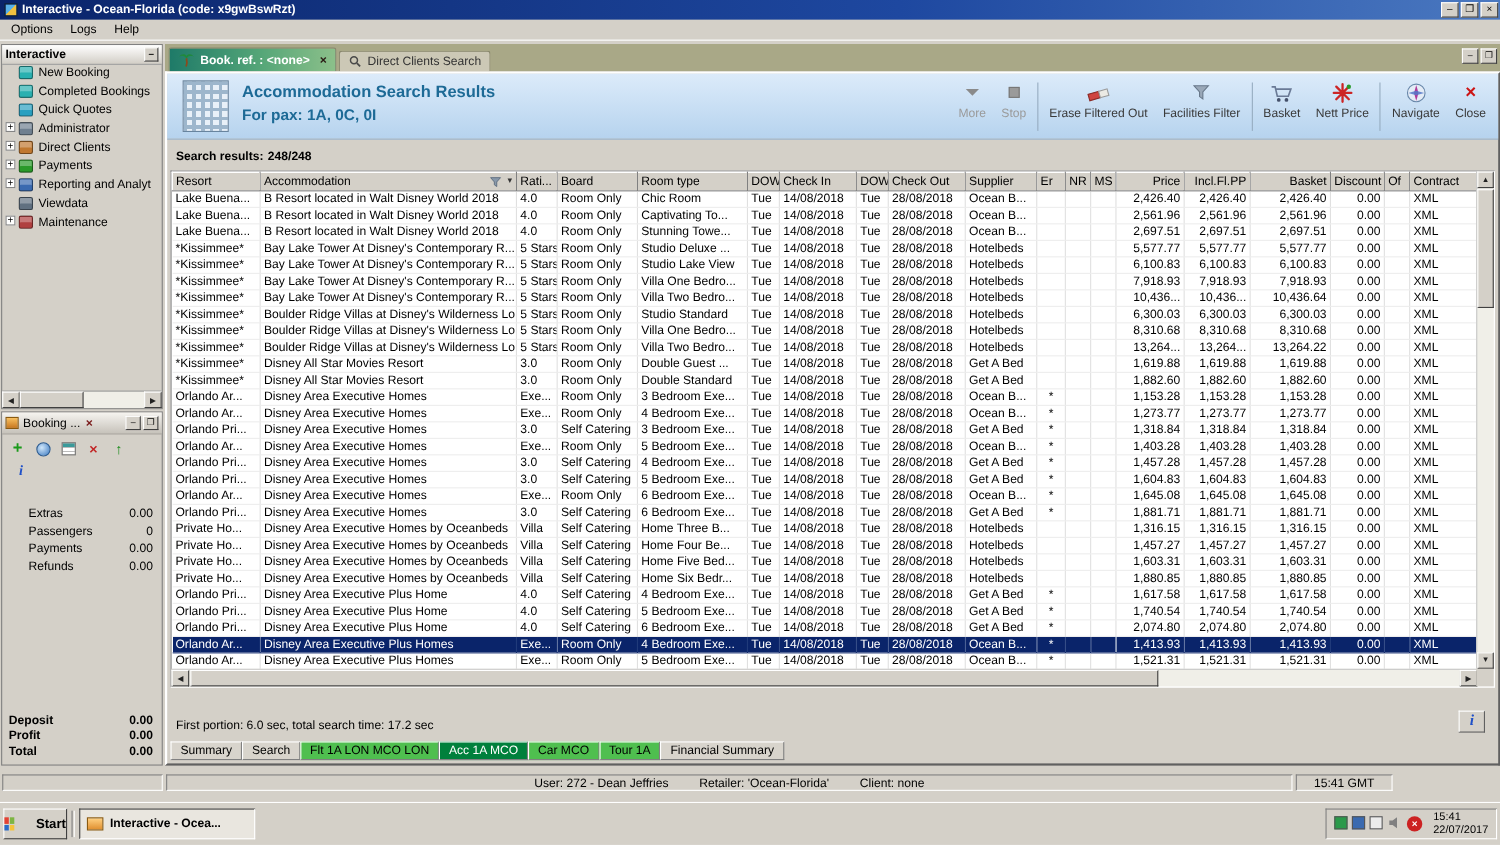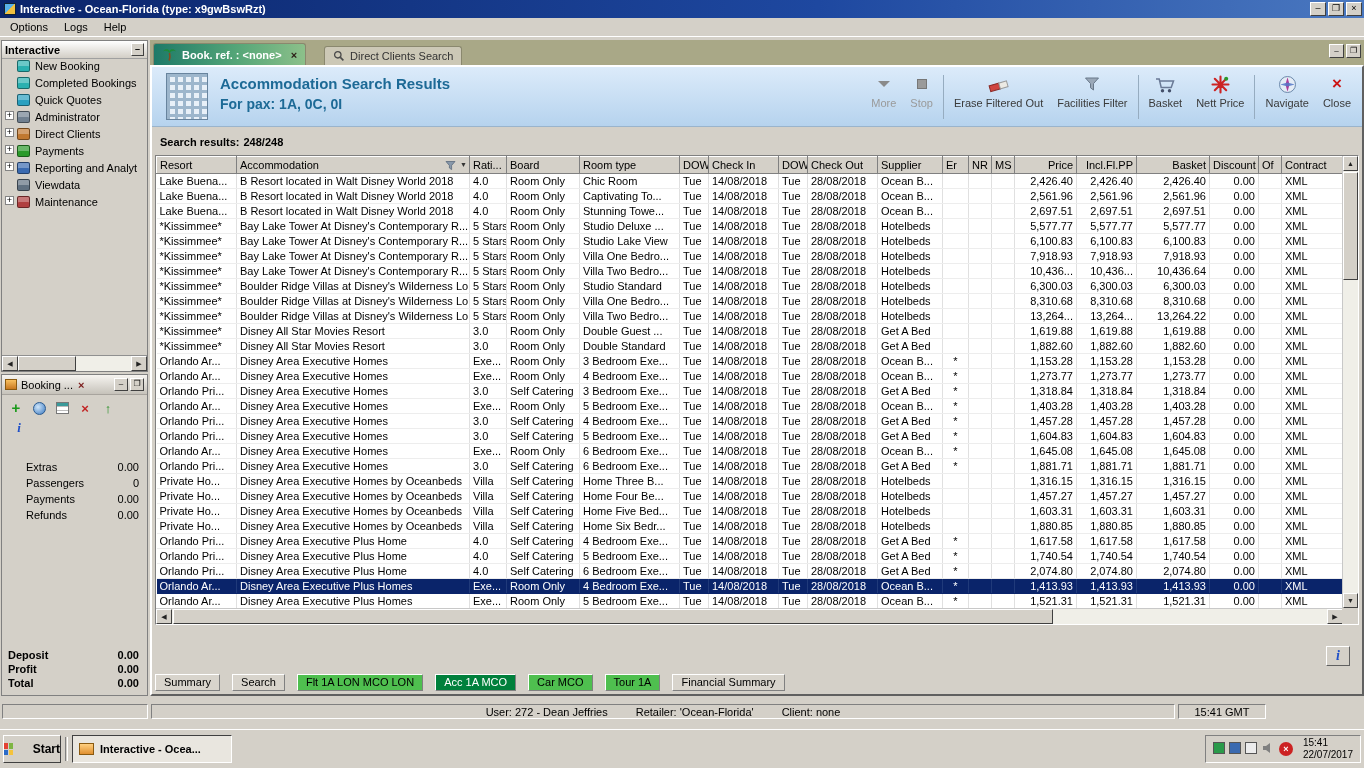--- a/index.html
+++ b/index.html
@@ -68,21 +68,21 @@
   .mini-grid { width:13px; height:12px; display:inline-block; background:
     linear-gradient(#3a9a9a 0 3px, transparent 3px), repeating-linear-gradient(#fff 0 3px,#bbb 3px 4px);
     border:1px solid #777; }
   .info-i { font-family:"Liberation Serif", serif; font-style:italic; font-weight:bold; color:#2050c8; font-size:13px; }
 
   
   .main-col { position:absolute; left:150px; top:40px; width:1214px; height:656px; }
   .tab-band { position:absolute; left:0; top:0; width:1214px; height:25px; background:#a9a887;
     display:flex; align-items:flex-end; padding-left:3px; }
   .doc-tab { display:flex; align-items:center; height:19px; padding:0 8px; background:#ccc8b6;
-    border:1px solid #8a886e; border-bottom:none; border-radius:3px 3px 0 0; margin-right:18px; color:#333; }
+    border:1px solid #8a886e; border-bottom:none; border-radius:3px 3px 0 0; margin-right:2px; color:#333; }
   .doc-tab.active { height:22px; background:linear-gradient(90deg,#1e7a68,#55a678 55%,#8cc08a);
     color:#fff; font-weight:bold; }
   .doc-tab .tab-icon { margin-right:5px; display:flex; }
   .tab-close { margin-left:9px; color:#2a1a14; font-weight:bold; }
   .band-btns { position:absolute; right:3px; top:4px; display:flex; }
   .band-btn { width:15px; height:14px; background:#d4d0c8; border:1px solid; border-color:#fff #404040 #404040 #fff;
     font-size:8px; line-height:11px; text-align:center; margin-left:2px; }
 
   .doc-panel { position:absolute; left:0; top:25px; width:1214px; height:631px; background:#d4d0c8;
     border:2px solid; border-color:#fff #606060 #606060 #fff; }
@@ -135,21 +135,21 @@
   .hscroll .thumb { position:absolute; left:17px; top:0; width:880px; height:15px;
     background:#d4d0c8; border:1px solid; border-color:#fff #404040 #404040 #fff; }
   .sb-corner { position:absolute; right:0; top:452px; width:16px; height:16px; background:#d4d0c8; }
 
   .status-line { position:absolute; left:8px; top:584px; height:18px; display:flex; align-items:center; }
   .info-btn { position:absolute; right:12px; top:579px; width:24px; height:20px; background:#d4d0c8;
     border:1px solid; border-color:#fff #606060 #606060 #fff; text-align:center;
     font-family:"Liberation Serif", serif; font-style:italic; font-weight:bold; color:#2050c8;
     font-size:14px; line-height:17px; }
 
-  .bottom-tab-bar { position:absolute; left:3px; top:607px; display:flex; gap:12px; }
+  .bottom-tab-bar { position:absolute; left:3px; top:607px; display:flex; gap:0; }
   .btab { height:17px; line-height:15px; padding:0 8px; border:1px solid #808080;
     border-top-color:#fff; border-left-color:#fff; background:#d8d4cc; }
   .btab.green { background:#4fbf4f; color:#000; }
   .btab.green-active { background:#00803c; color:#fff; }
 
   
   .statusbar { position:absolute; left:0; top:702px; width:1268px; height:20px; background:#d4d0c8;
     display:flex; gap:3px; padding:2px; }
   .sb-sec { border:1px solid; border-color:#808080 #fff #fff #808080; height:15px;
     display:flex; align-items:center; justify-content:center; }
@@ -176,21 +176,21 @@
     line-height:14px; text-align:center; display:inline-block; font-weight:bold; }
   .tray-clock { text-align:left; font-size:10px; line-height:12px; margin-left:5px; }
 </style>
 </head>
 <body>
 
 <div class="screen">
 
   <div class="titlebar">
     <span class="app-icon"></span>
-    <span class="title">Interactive - Ocean-Florida (type: x9gwBswRzt)</span>
+    <span class="title">Interactive - Ocean-Florida (code: x9gwBswRzt)</span>
     <span class="tb-btn">–</span>
     <span class="tb-btn">❐</span>
     <span class="tb-btn">×</span>
   </div>
 
   <div class="menubar">
       <span class="menu-item">Options</span>
       <span class="menu-item">Logs</span>
       <span class="menu-item">Help</span>
     </div>
@@ -1098,20 +1098,23 @@
           <span class="sb-btn d">▼</span>
         </div>
         <div class="hscroll">
           <span class="sb-btn l">◀</span>
           <span class="thumb"></span>
           <span class="sb-btn r">▶</span>
         </div>
         <div class="sb-corner"></div>
       </div>
 
+      <div class="status-line">
+        <span>First portion: 6.0 sec, total search time: 17.2 sec</span>
+      </div>
       <div class="info-btn">i</div>
 
       <div class="bottom-tab-bar">
           <span class="btab normal">Summary</span>
           <span class="btab normal">Search</span>
           <span class="btab green">Flt 1A LON MCO LON</span>
           <span class="btab green-active">Acc 1A MCO</span>
           <span class="btab green">Car MCO</span>
           <span class="btab green">Tour 1A</span>
           <span class="btab normal">Financial Summary</span>

